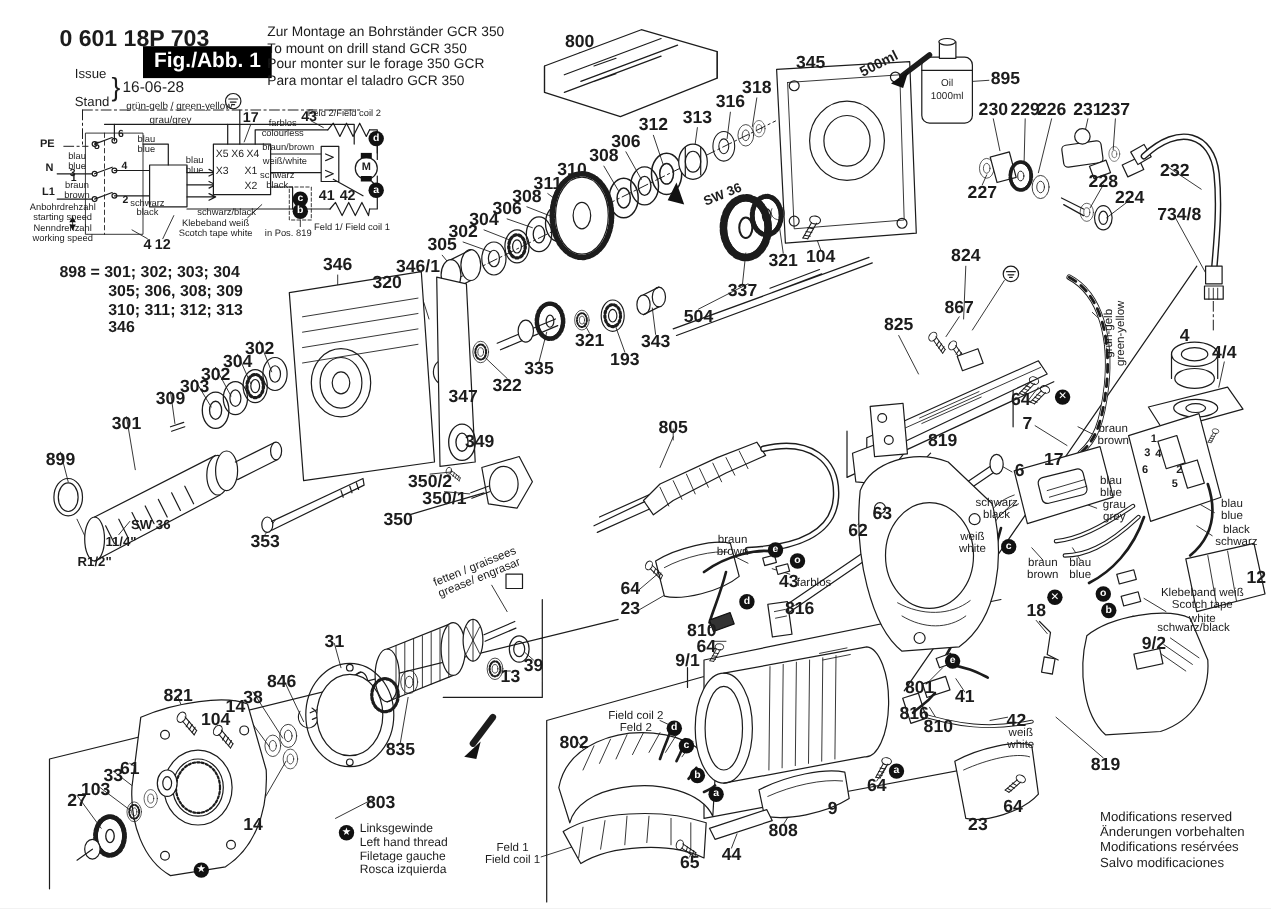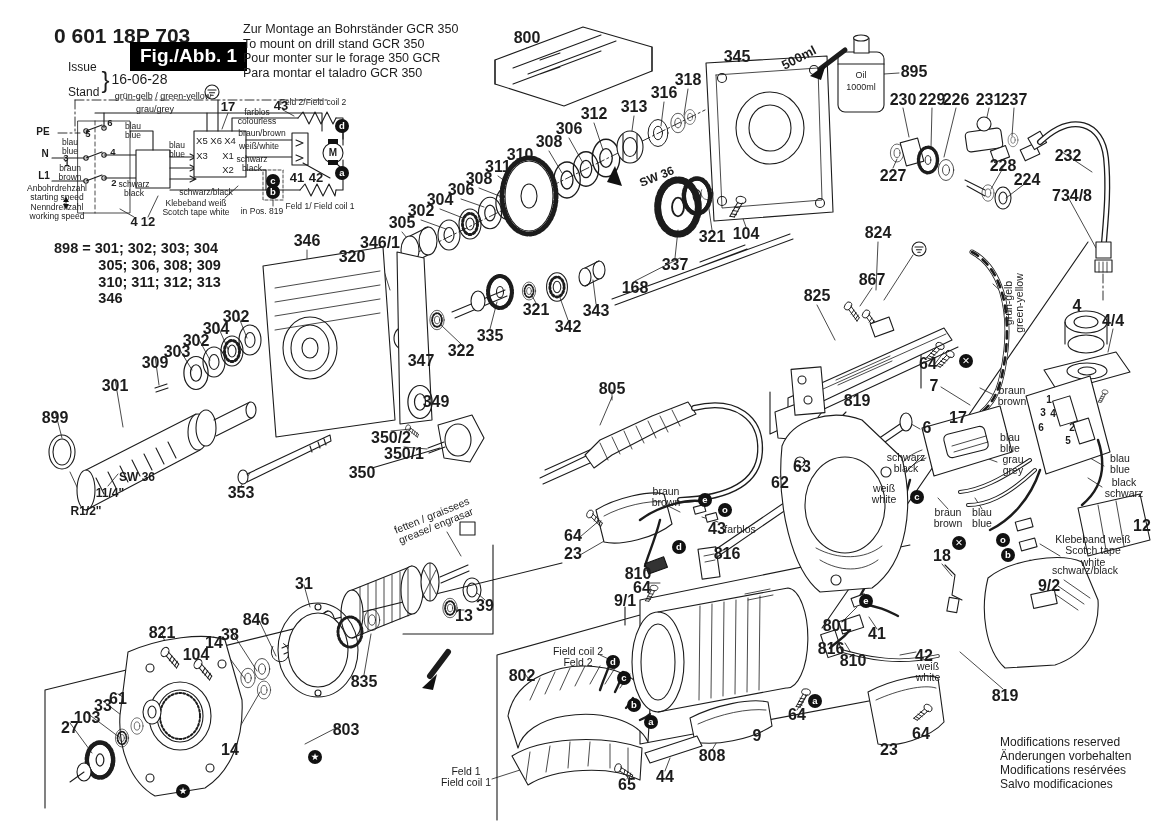--- a/index.html
+++ b/index.html
@@ -411,20 +411,24 @@
   </div>
   <div class="blk" id="fig-box">Fig./Abb. 1</div>
   <div class="blk" id="mount-note">Zur Montage an Bohrständer GCR 350
 To mount on drill stand GCR 350
 Pour monter sur le forage 350 GCR
 Para montar el taladro GCR 350</div>
   <div class="blk" id="eq-note">898 = 301; 302; 303; 304
            305; 306, 308; 309
            310; 311; 312; 313
            346</div>
+  <div class="blk" id="lht-note">Linksgewinde
+Left hand thread
+Filetage gauche
+Rosca izquierda</div>
   <div class="blk" id="mods-note">Modifications reserved
 Änderungen vorbehalten
 Modifications resérvées
 Salvo modificaciones</div>
 <div class="pl" style="left: 527px; top: 38px; transform: translate(-50%, -50%);">800</div>
       <div class="pl" style="left: 737px; top: 57px; transform: translate(-50%, -50%);">345</div>
       <div class="pl" style="left: 914px; top: 72px; transform: translate(-50%, -50%);">895</div>
       <div class="pl" style="left: 903px; top: 100px; transform: translate(-50%, -50%);">230</div>
       <div class="pl" style="left: 932px; top: 100px; transform: translate(-50%, -50%);">229</div>
       <div class="pl" style="left: 956px; top: 100px; transform: translate(-50%, -50%);">226</div>
@@ -447,23 +451,23 @@
       <div class="pl" style="left: 461px; top: 190px; transform: translate(-50%, -50%);">306</div>
       <div class="pl" style="left: 440px; top: 200px; transform: translate(-50%, -50%);">304</div>
       <div class="pl" style="left: 421px; top: 211px; transform: translate(-50%, -50%);">302</div>
       <div class="pl" style="left: 402px; top: 223px; transform: translate(-50%, -50%);">305</div>
       <div class="pl" style="left: 307px; top: 241px; transform: translate(-50%, -50%);">346</div>
       <div class="pl" style="left: 352px; top: 257px; transform: translate(-50%, -50%); text-align: center;">320</div>
       <div class="pl" style="left: 380px; top: 243px; transform: translate(-50%, -50%);">346/1</div>
       <div class="pl" style="left: 536px; top: 310px; transform: translate(-50%, -50%);">321</div>
       <div class="pl" style="left: 461px; top: 351px; transform: translate(-50%, -50%);">322</div>
       <div class="pl" style="left: 490px; top: 336px; transform: translate(-50%, -50%);">335</div>
-      <div class="pl" style="left: 568px; top: 327px; transform: translate(-50%, -50%);">342</div>
+      <div class="pl" style="left: 568px; top: 327px; transform: translate(-50%, -50%);">193</div>
       <div class="pl" style="left: 596px; top: 311px; transform: translate(-50%, -50%);">343</div>
-      <div class="pl" style="left: 635px; top: 288px; transform: translate(-50%, -50%);">168</div>
+      <div class="pl" style="left: 635px; top: 288px; transform: translate(-50%, -50%);">504</div>
       <div class="pl" style="left: 675px; top: 265px; transform: translate(-50%, -50%);">337</div>
       <div class="pl" style="left: 712px; top: 237px; transform: translate(-50%, -50%);">321</div>
       <div class="pl" style="left: 746px; top: 234px; transform: translate(-50%, -50%);">104</div>
       <div class="pl" style="left: 421px; top: 361px; transform: translate(-50%, -50%);">347</div>
       <div class="pl" style="left: 436px; top: 382px; transform: translate(-50%, -50%); margin-top: 20px;">349</div>
       <div class="pl" style="left: 391px; top: 438px; transform: translate(-50%, -50%);">350/2</div>
       <div class="pl" style="left: 404px; top: 454px; transform: translate(-50%, -50%);">350/1</div>
       <div class="pl" style="left: 362px; top: 473px; transform: translate(-50%, -50%);">350</div>
       <div class="pl" style="left: 241px; top: 493px; transform: translate(-50%, -50%);">353</div>
       <div class="pl" style="left: 115px; top: 386px; transform: translate(-50%, -50%);">301</div>

